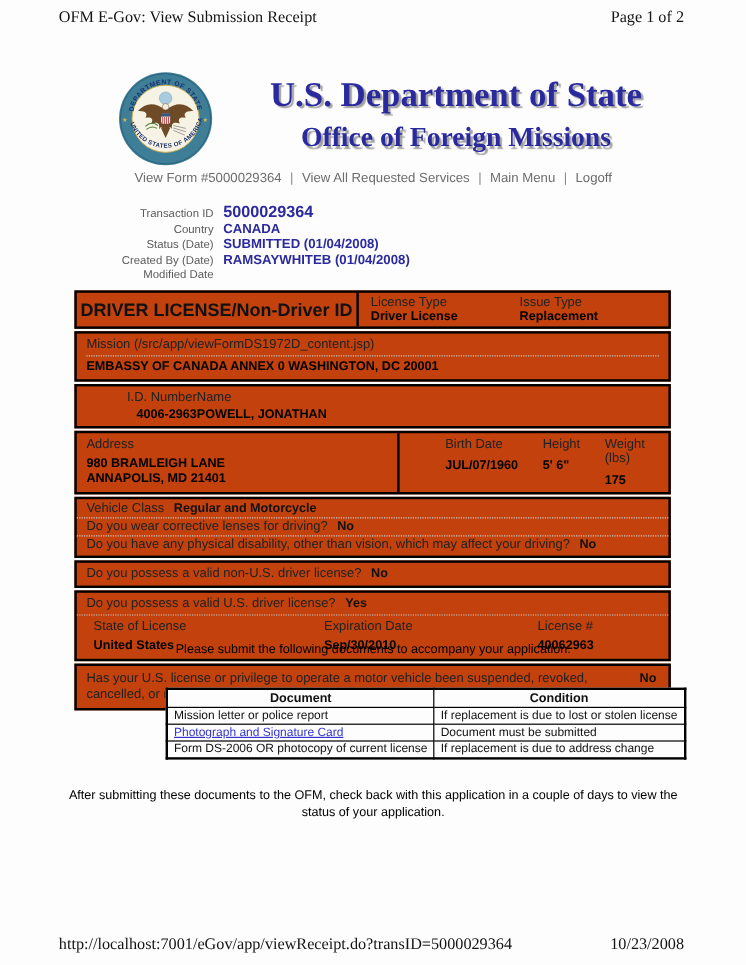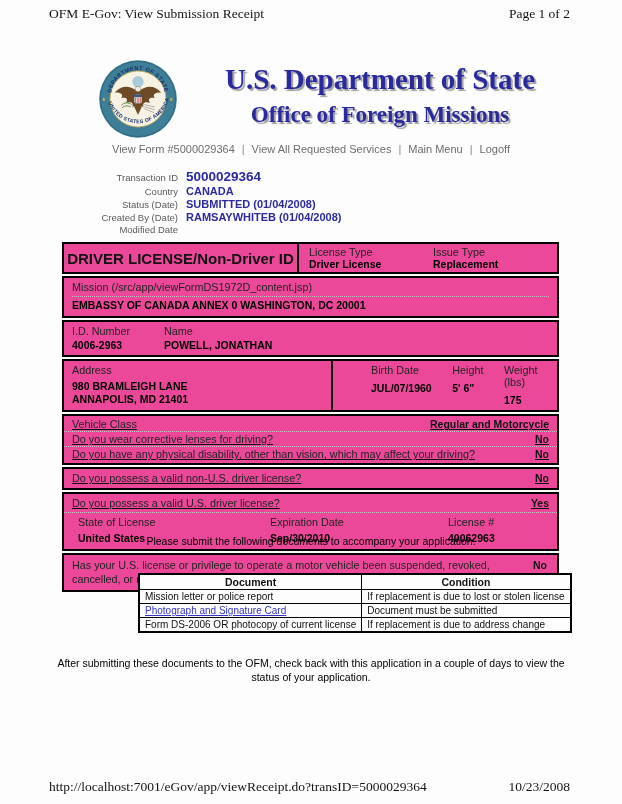--- a/index.html
+++ b/index.html
@@ -27,47 +27,47 @@
 
   
   #txn{position:absolute;top:169px;left:60px;}
   .txn-row{display:flex;align-items:baseline;margin-bottom:1px;}
   .txn-label{width:118px;text-align:right;padding-right:8px;font-size:9.5px;color:#5a5a5a;}
   .txn-value{font-weight:bold;font-size:11px;color:#2a2a9e;}
   .txn-value.big{font-size:13.5px;}
 
   
   #form{position:absolute;top:242px;left:62px;width:497px;font-size:11px;}
-  .box{border:2px solid #000;margin-bottom:2px;background:#ec4899;}
+  .box{border:2px solid #000;margin-bottom:2px;background:#c2410c;}
   .lbl{font-size:10.8px;color:#222;}
   .val{font-weight:bold;font-size:10.5px;color:#000;}
 
   .hd{display:flex;height:28px;}
   .hd-left{width:251px;border-right:2px solid #000;display:flex;align-items:center;justify-content:center;
            font-weight:bold;font-size:15px;}
   .hd-right{flex:1;display:flex;padding:2px 0 2px 10px;justify-content:center;}
   .col{display:flex;flex-direction:column;justify-content:space-between;}
   .hd-right .col{width:124px;}
 
   .mission{padding:3px 8px 5px 8px;}
   .mission .val{margin-top:3px;border-top:1px dotted #c2c2c2;padding-top:2px;}
 
   .idname{display:flex;padding:3px 8px 4px 8px;}
   .idname .col{min-height:26px;}
-  .idname .col:first-child{width:92px;}
+  .idname .col:first-child{width:92px;text-align:right;}
 
   .addr{display:flex;gap:28px;}
   .addr-left{width:251px;border-right:2px solid #000;padding:3px 8px 4px 8px;}
   .addr-left .val{margin-top:4px;line-height:1.25;}
   .addr-right{flex:1;display:flex;padding:3px 0 4px 10px;}
   .addr-right .col{min-height:30px;justify-content:flex-start;}
   .addr-right .col .val{margin-top:6px;}
   .c-birth{width:88px;}.c-height{width:56px;}
 
-  .qa{display:flex;justify-content:space-between;align-items:baseline;padding:1px 8px;text-decoration:underline;}
+  .qa{display:flex;align-items:baseline;padding:1px 8px;}
   .qa .a{font-weight:bold;font-size:10.5px;white-space:nowrap;margin-left:8px;}
   .vgroup .qa + .qa{border-top:1px dotted #c9c9c9;}
   .vgroup{padding:1px 0 2px 0;}
   .qbox{padding:2px 0 3px 0;}
 
   .licbox{padding:2px 0 5px 0;}
   .lic-row{display:flex;padding:3px 8px 0 14px;border-top:1px dotted #c9c9c9;margin-top:2px;}
   .lic-row .col .val{margin-top:4px;}
   .c-state{width:192px;}.c-exp{width:178px;}
 

